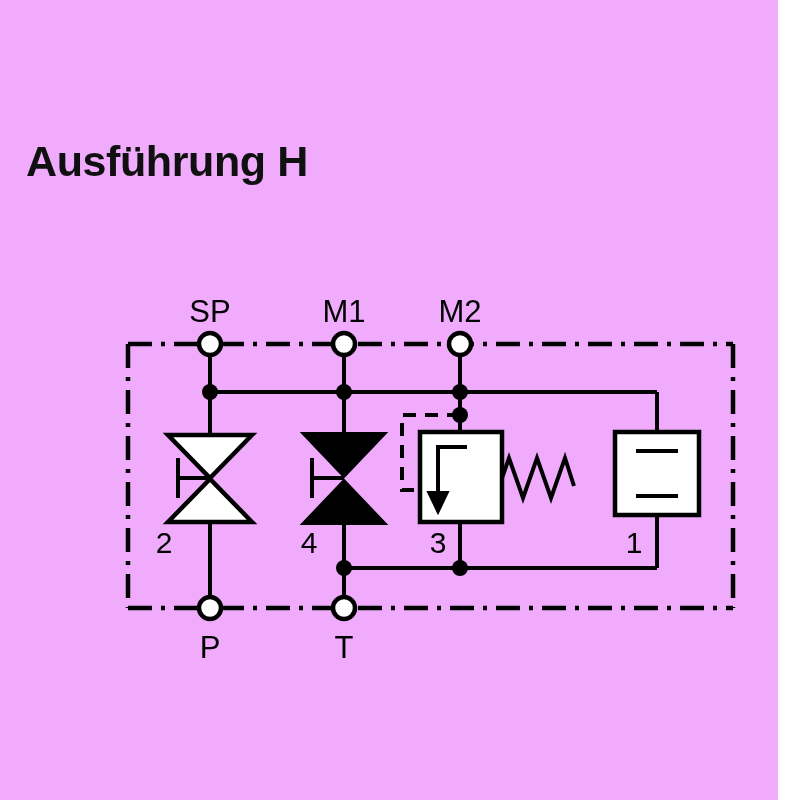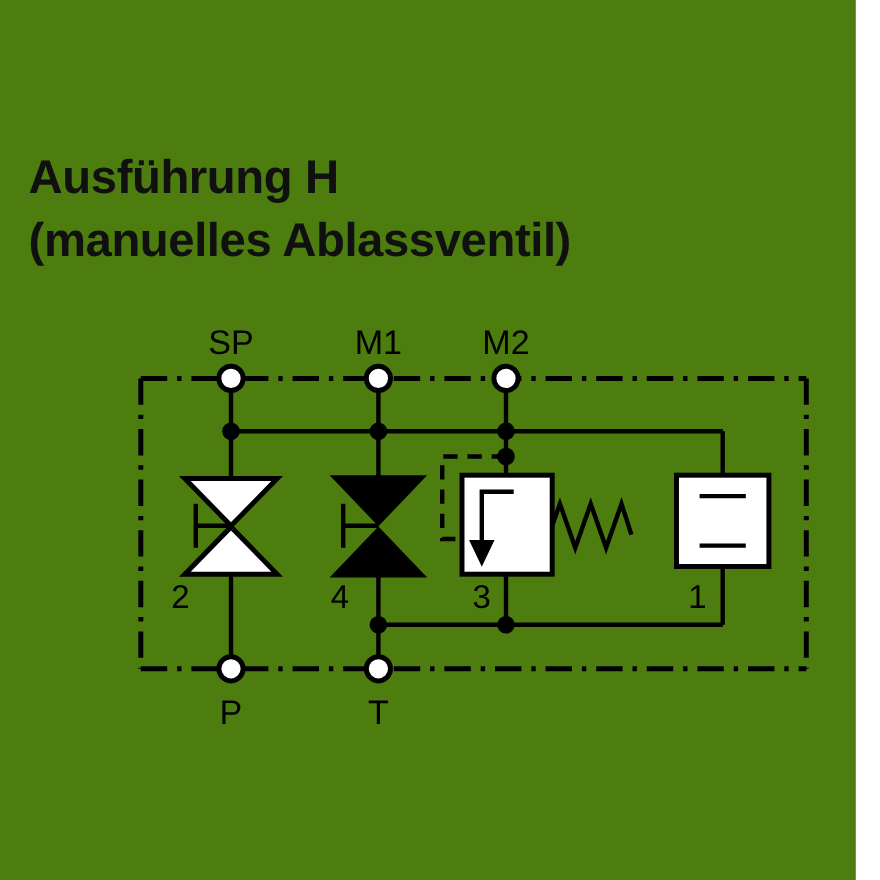--- a/index.html
+++ b/index.html
@@ -12,21 +12,21 @@
     width: 800px;
     height: 800px;
     overflow: hidden;
     font-family: "Liberation Sans", sans-serif;
     color: #000000;
   }
   #canvas {
     position: relative;
     width: 778px;
     height: 800px;
-    background: #4d7c0f;
+    background: #f0abfc;
   }
   .title-block {
     position: absolute;
     left: 26px;
     top: 132px;
     width: 700px;
   }
   .title-line {
     font-family: "Liberation Sans", sans-serif;
     font-weight: bold;
@@ -115,21 +115,20 @@
     text-anchor: middle;
   }
 </style>
 </head>
 <body>
 
 <div id="canvas">
 
   <div class="title-block">
     <div class="title-line">Ausführung H</div>
-    <div class="title-line">(manuelles Ablassventil)</div>
   </div>
 
   <svg id="schematic" viewBox="0 0 800 800">
 
     <g>
       <path class="border-dashdot" d="M 128 344 L 733 344"></path>
       <path class="border-dashdot" d="M 128 608 L 733 608"></path>
       <path class="border-dashdot" d="M 128 344 L 128 608"></path>
       <path class="border-dashdot" d="M 733 344 L 733 608"></path>
     </g>

